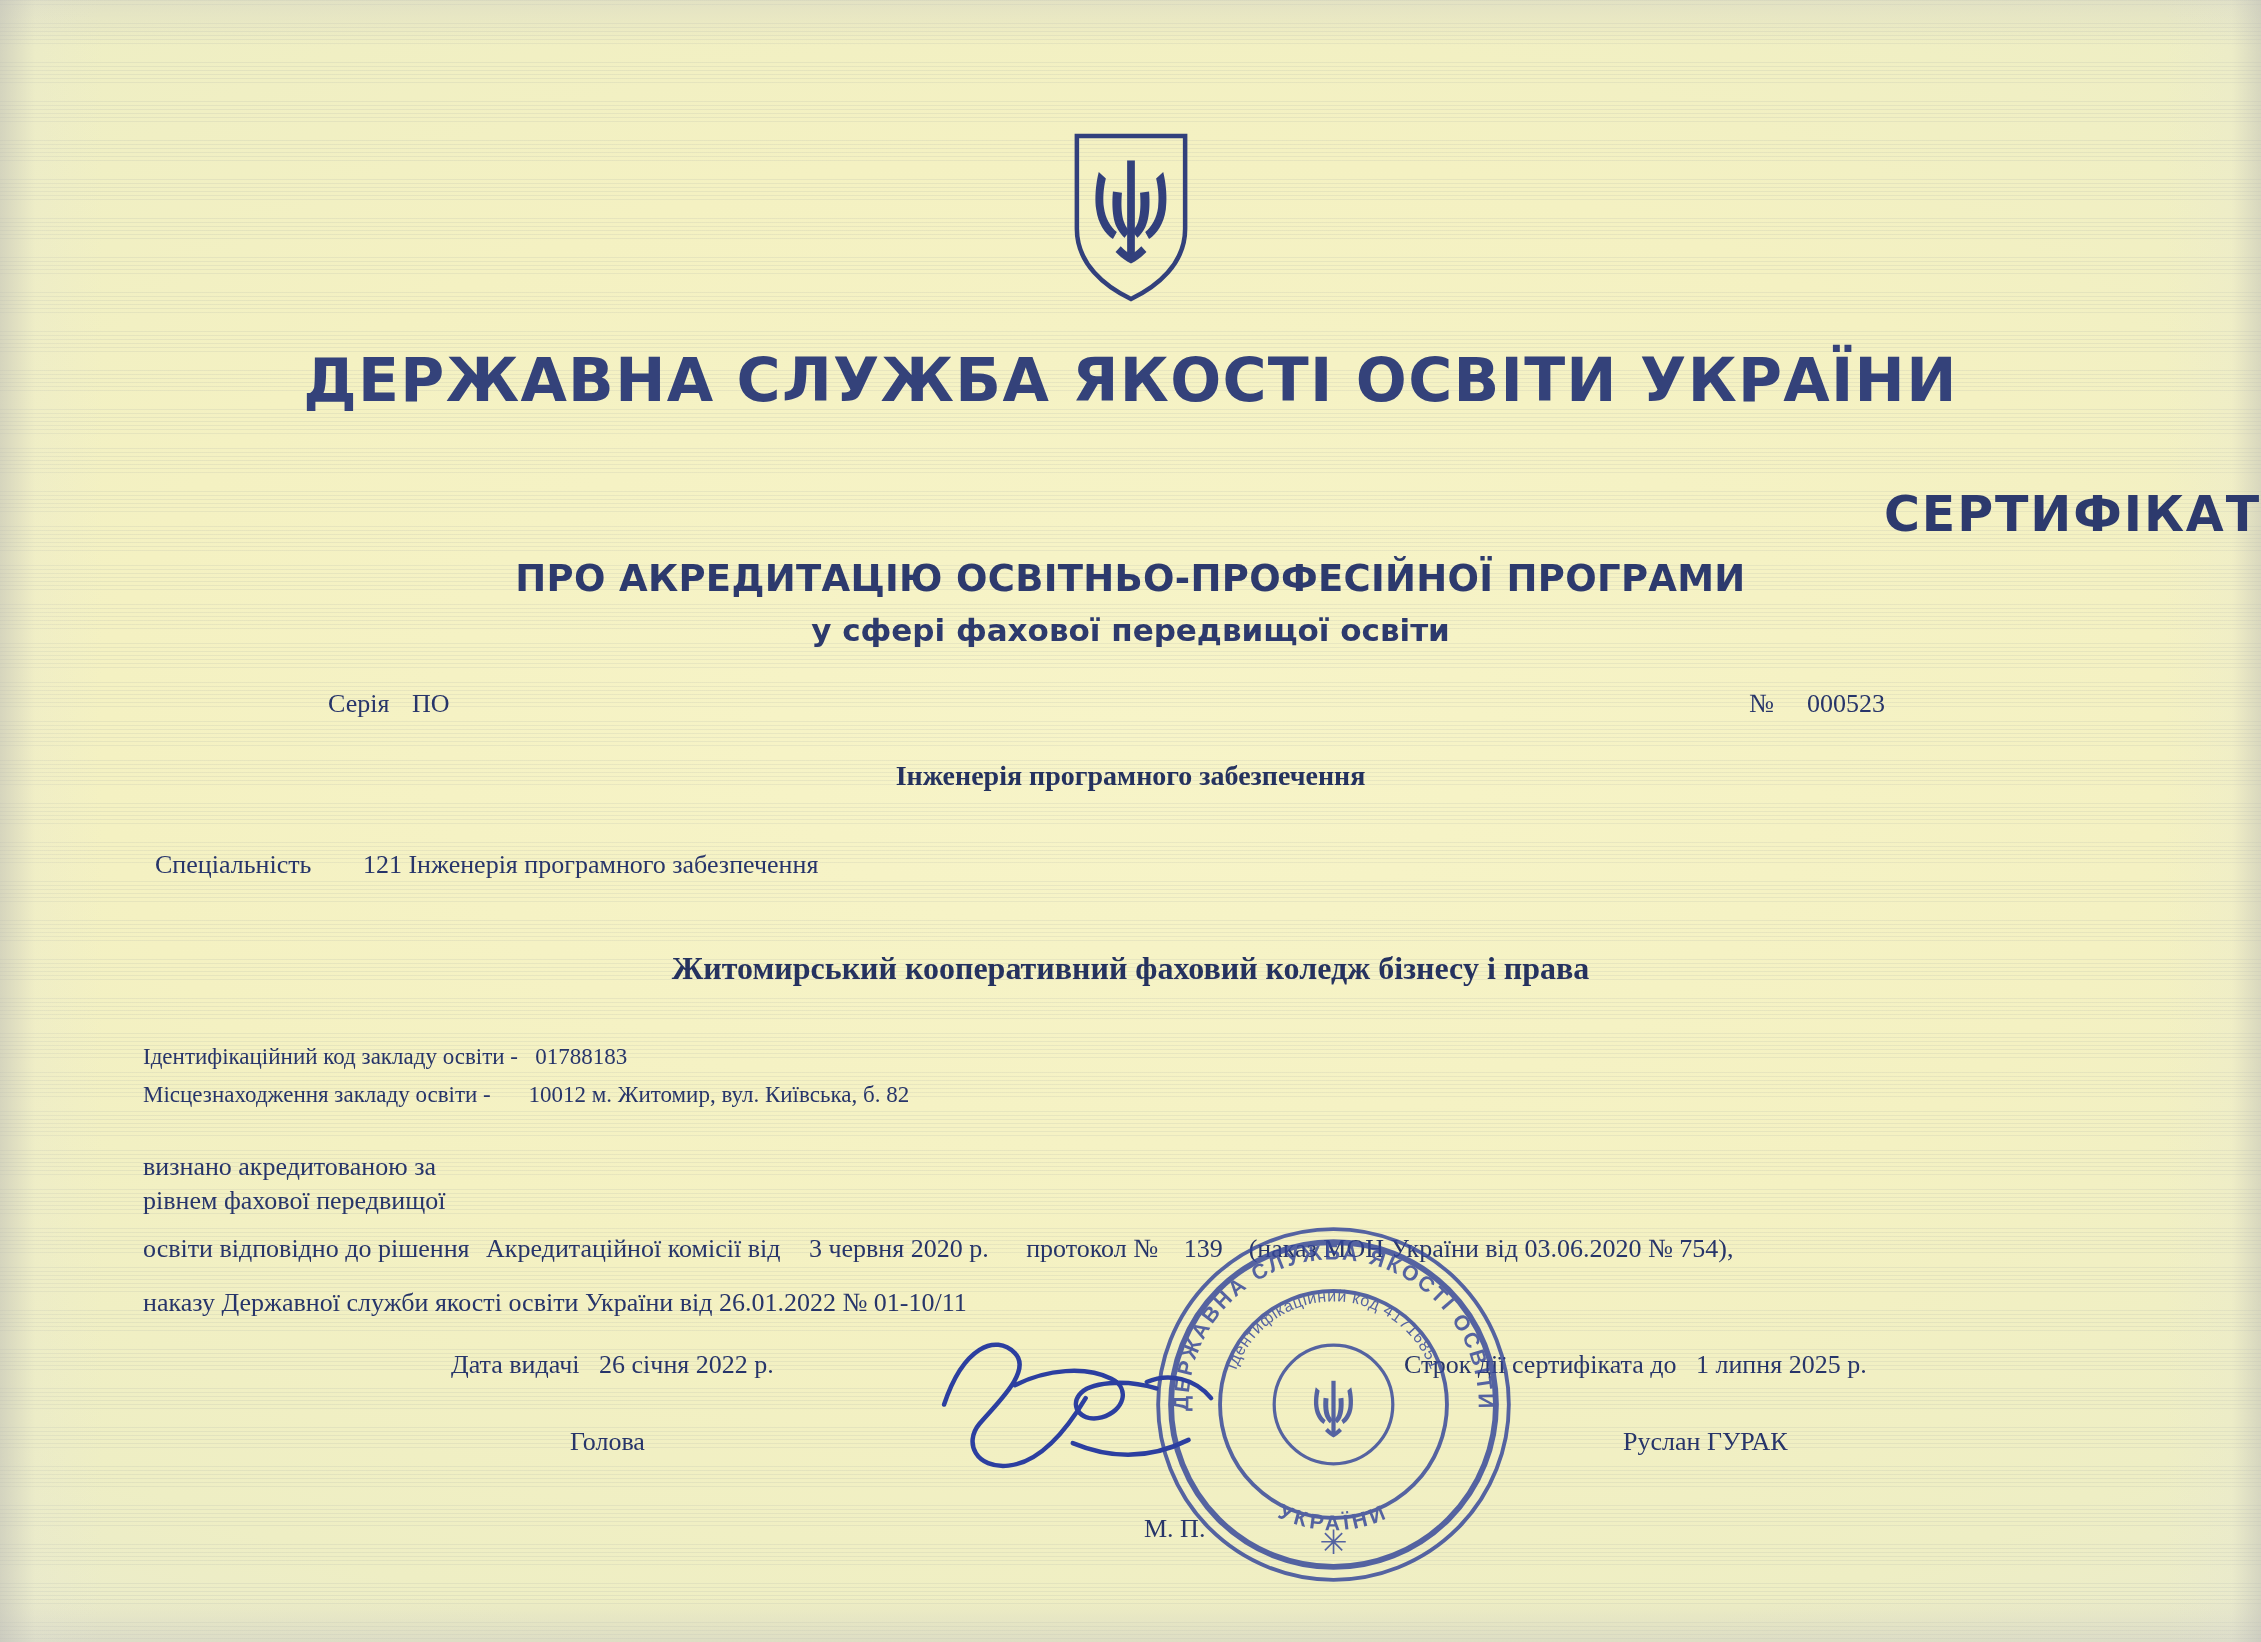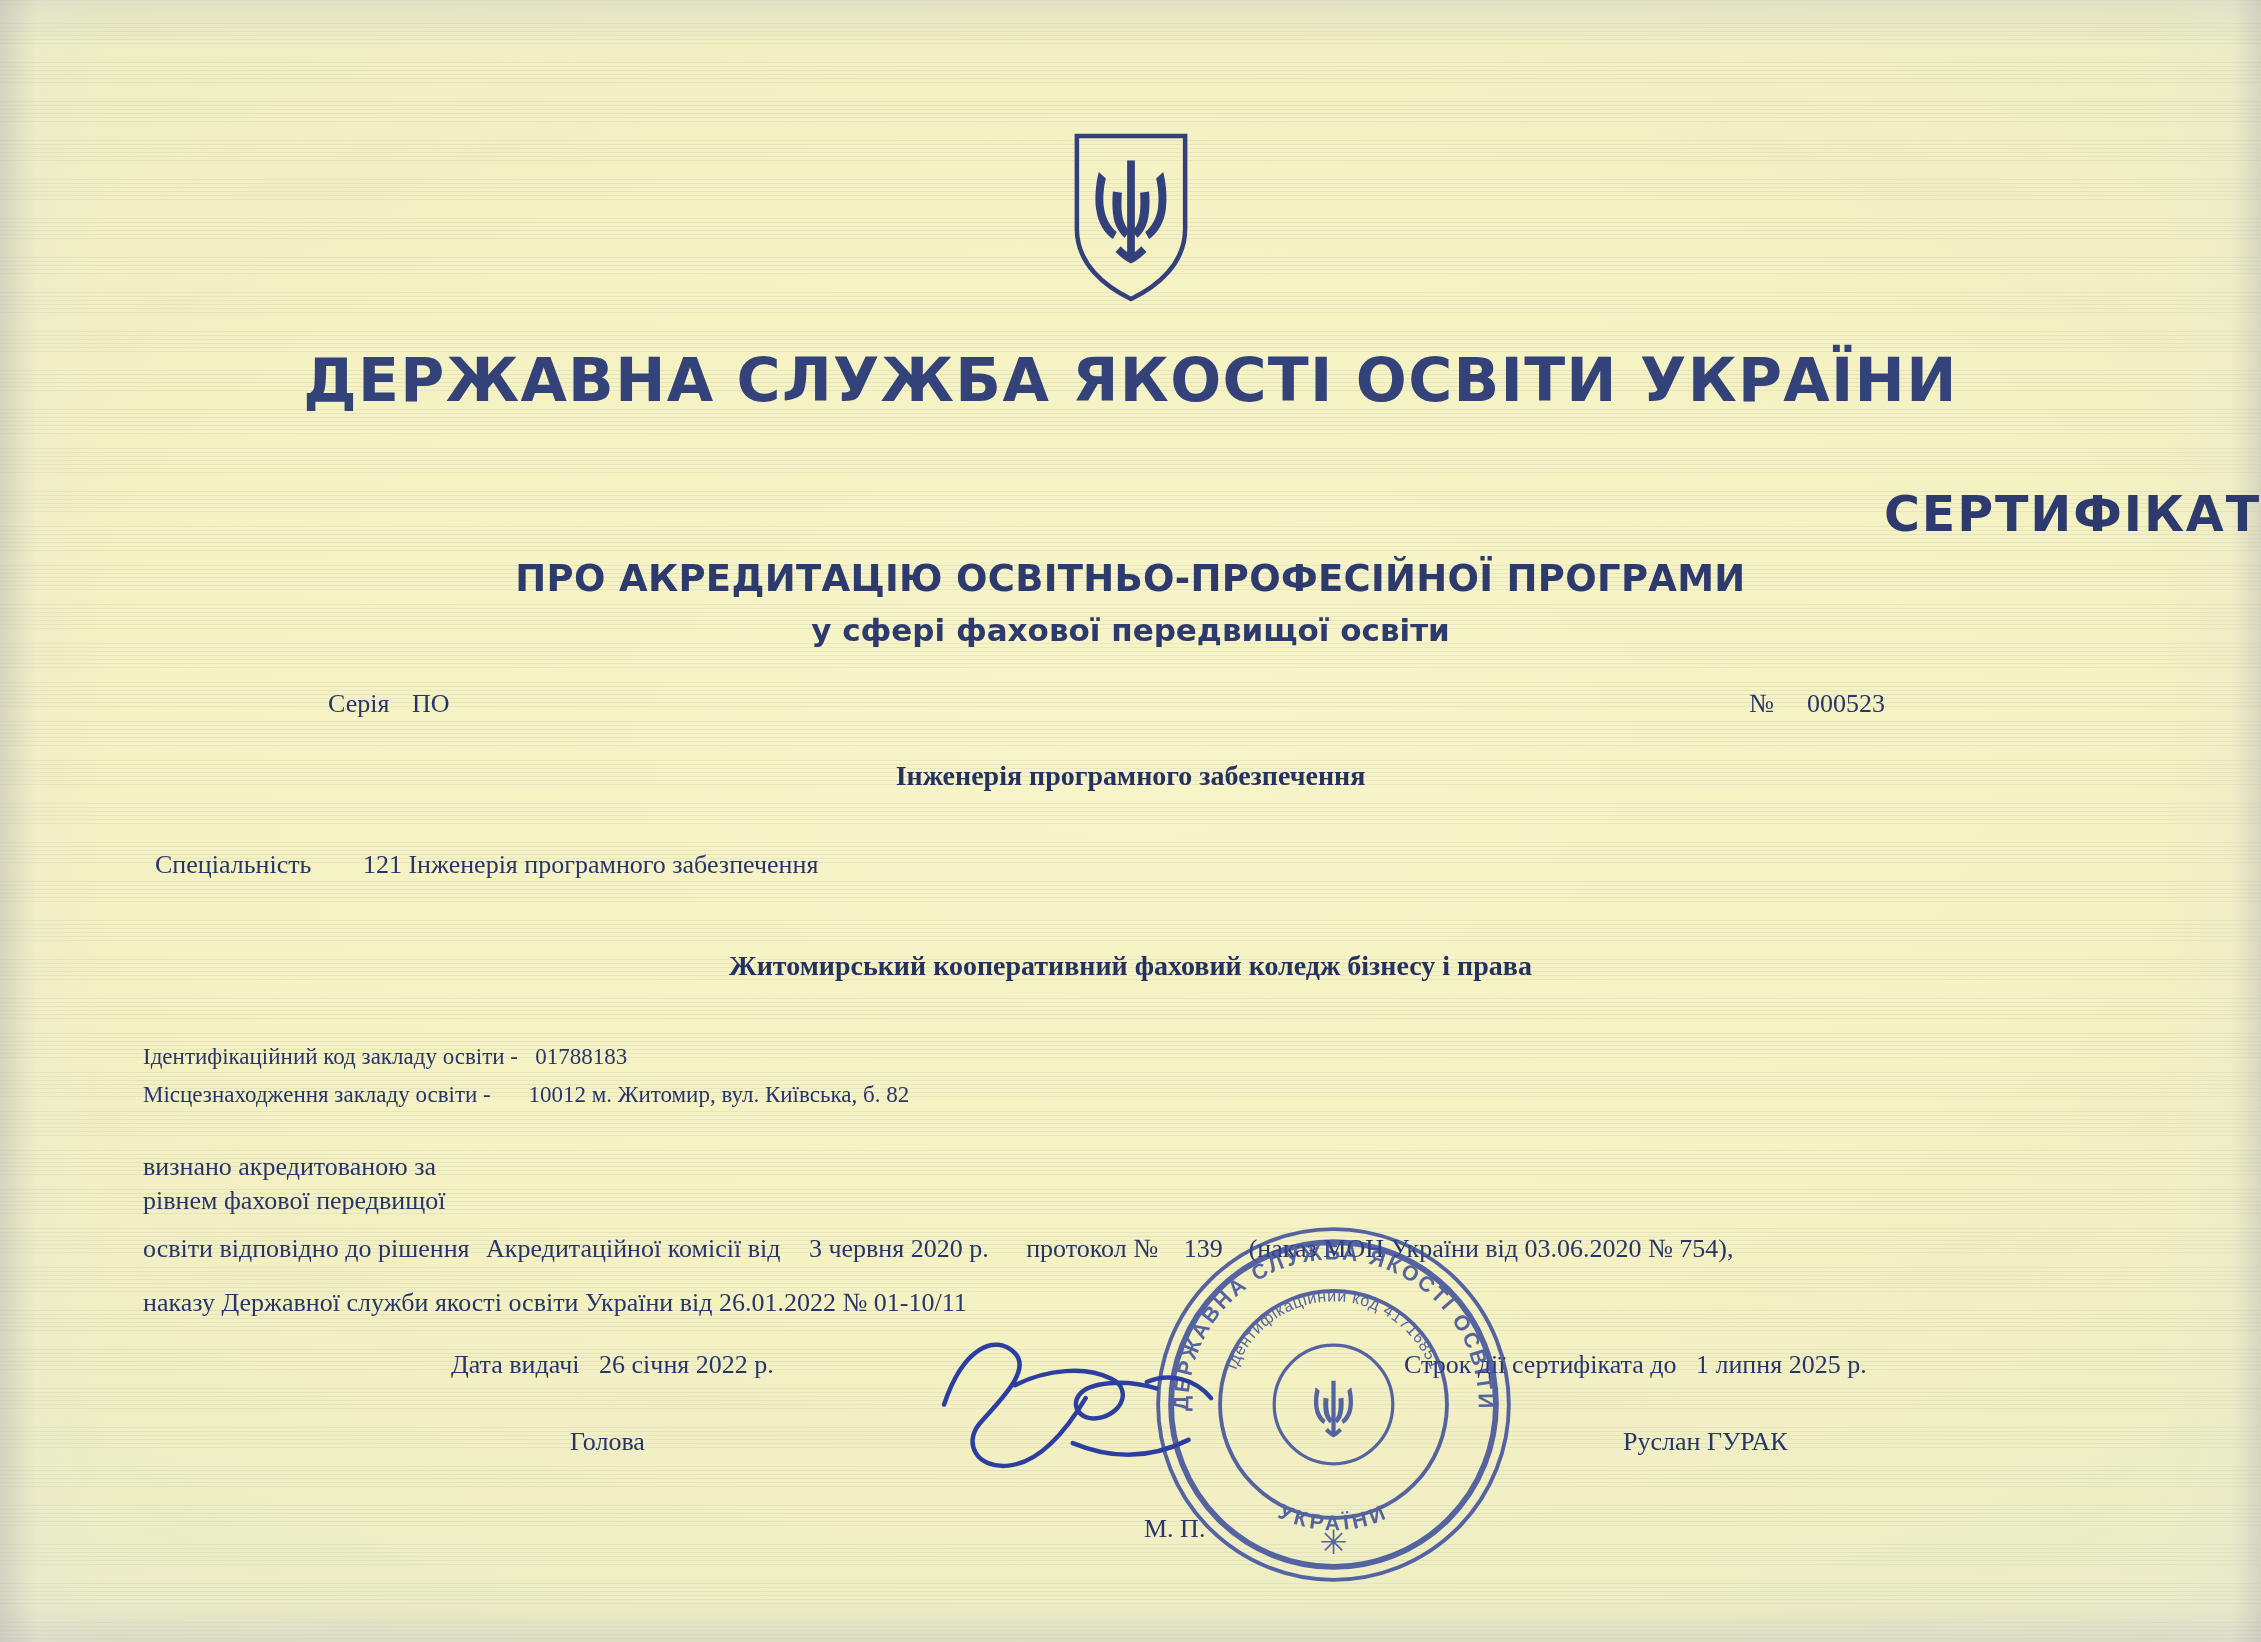--- a/index.html
+++ b/index.html
@@ -170,21 +170,21 @@
     color: #27356a;
   }
   .specialty-row .lbl { display: inline-block; }
   .specialty-row .val { display: inline-block; margin-left: 45px; }
 
   .institution {
     position: absolute;
     top: 950px;
     left: 0; right: 0;
     text-align: center;
-    font-size: 28px;
+    font-size: 32px;
     font-weight: bold;
     color: #25325f;
   }
 
   .idcode {
     position: absolute;
     top: 1044px;
     left: 143px;
     font-size: 23px;
     color: #27356a;

